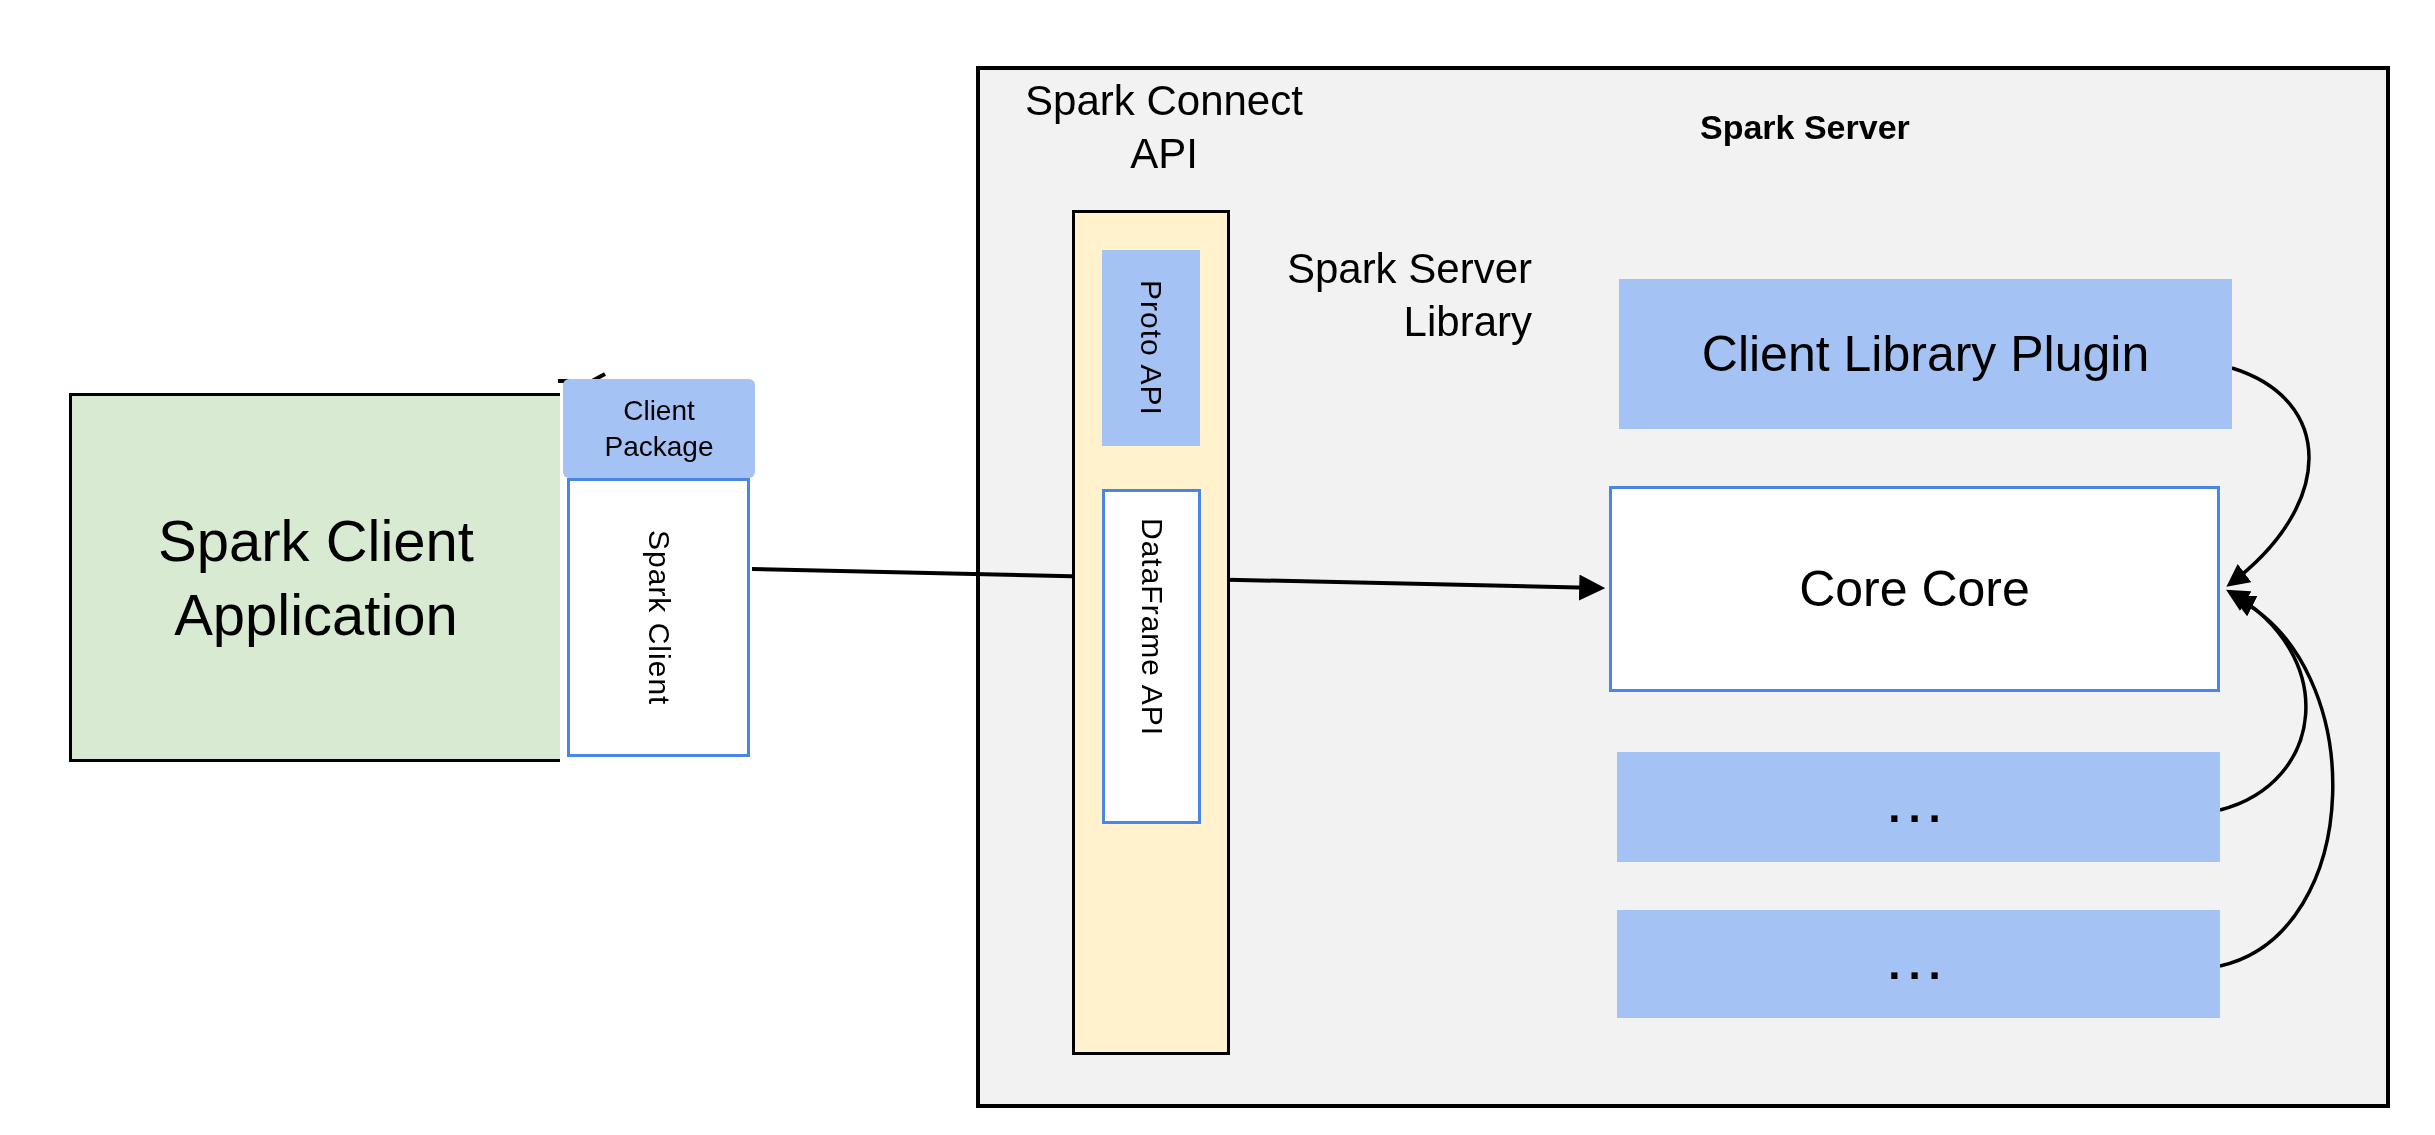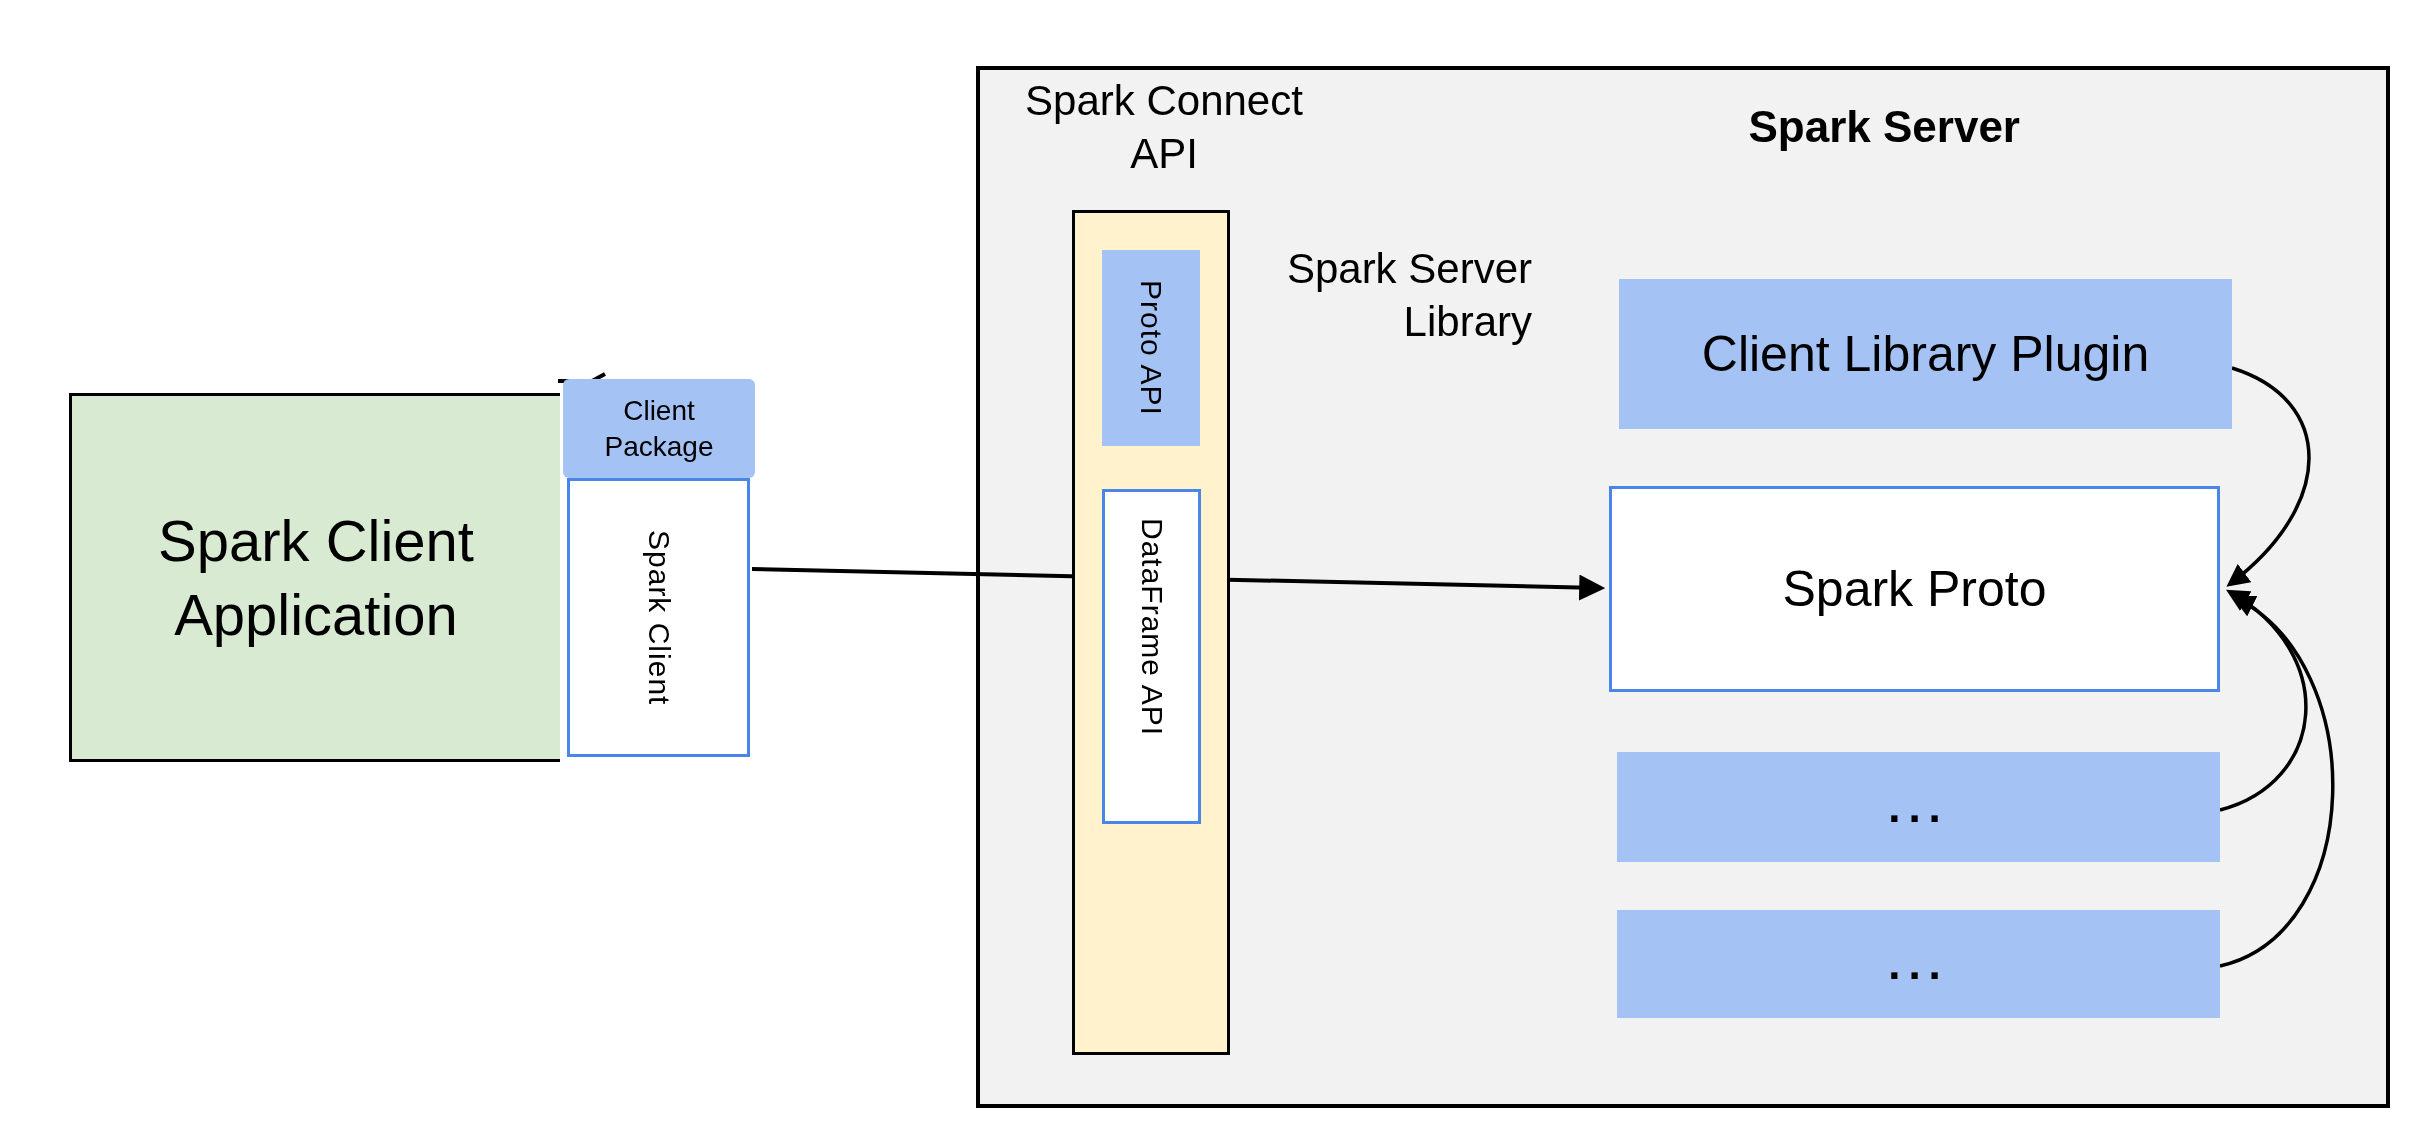--- a/index.html
+++ b/index.html
@@ -93,22 +93,22 @@
   }
 
   .server-library-label {
     left: 1252px; top: 242px; width: 280px;
     font-size: 42px; line-height: 53px;
     text-align: right; z-index: 3;
   }
 
   .server-title {
     left: 1700px; top: 102px; width: 320px;
-    font-size: 44px; font-weight: bold; line-height: 50px;
-    text-align: right; z-index: 3;
+    font-size: 34px; font-weight: bold; line-height: 50px;
+    text-align: left; z-index: 3;
   }
 
   .plugin-box {
     left: 1619px; top: 279px; width: 613px; height: 150px;
     background: var(--blue-fill);
     font-size: 50px;
   }
 
   .core-box {
     left: 1609px; top: 486px; width: 611px; height: 206px;
@@ -174,21 +174,21 @@
 
 <div class="abs server-library-label">Spark Server Library</div>
 
 <div class="abs server-title">Spark Server</div>
 
 <div class="abs node plugin-box">
   <div>Client Library Plugin</div>
 </div>
 
 <div class="abs node core-box">
-  <div>Spark Proto</div>
+  <div>Core Core</div>
 </div>
 
 <div class="abs node module-box module-box-1">
   <div>...</div>
 </div>
 
 <div class="abs node module-box module-box-2">
   <div>...</div>
 </div>
 

